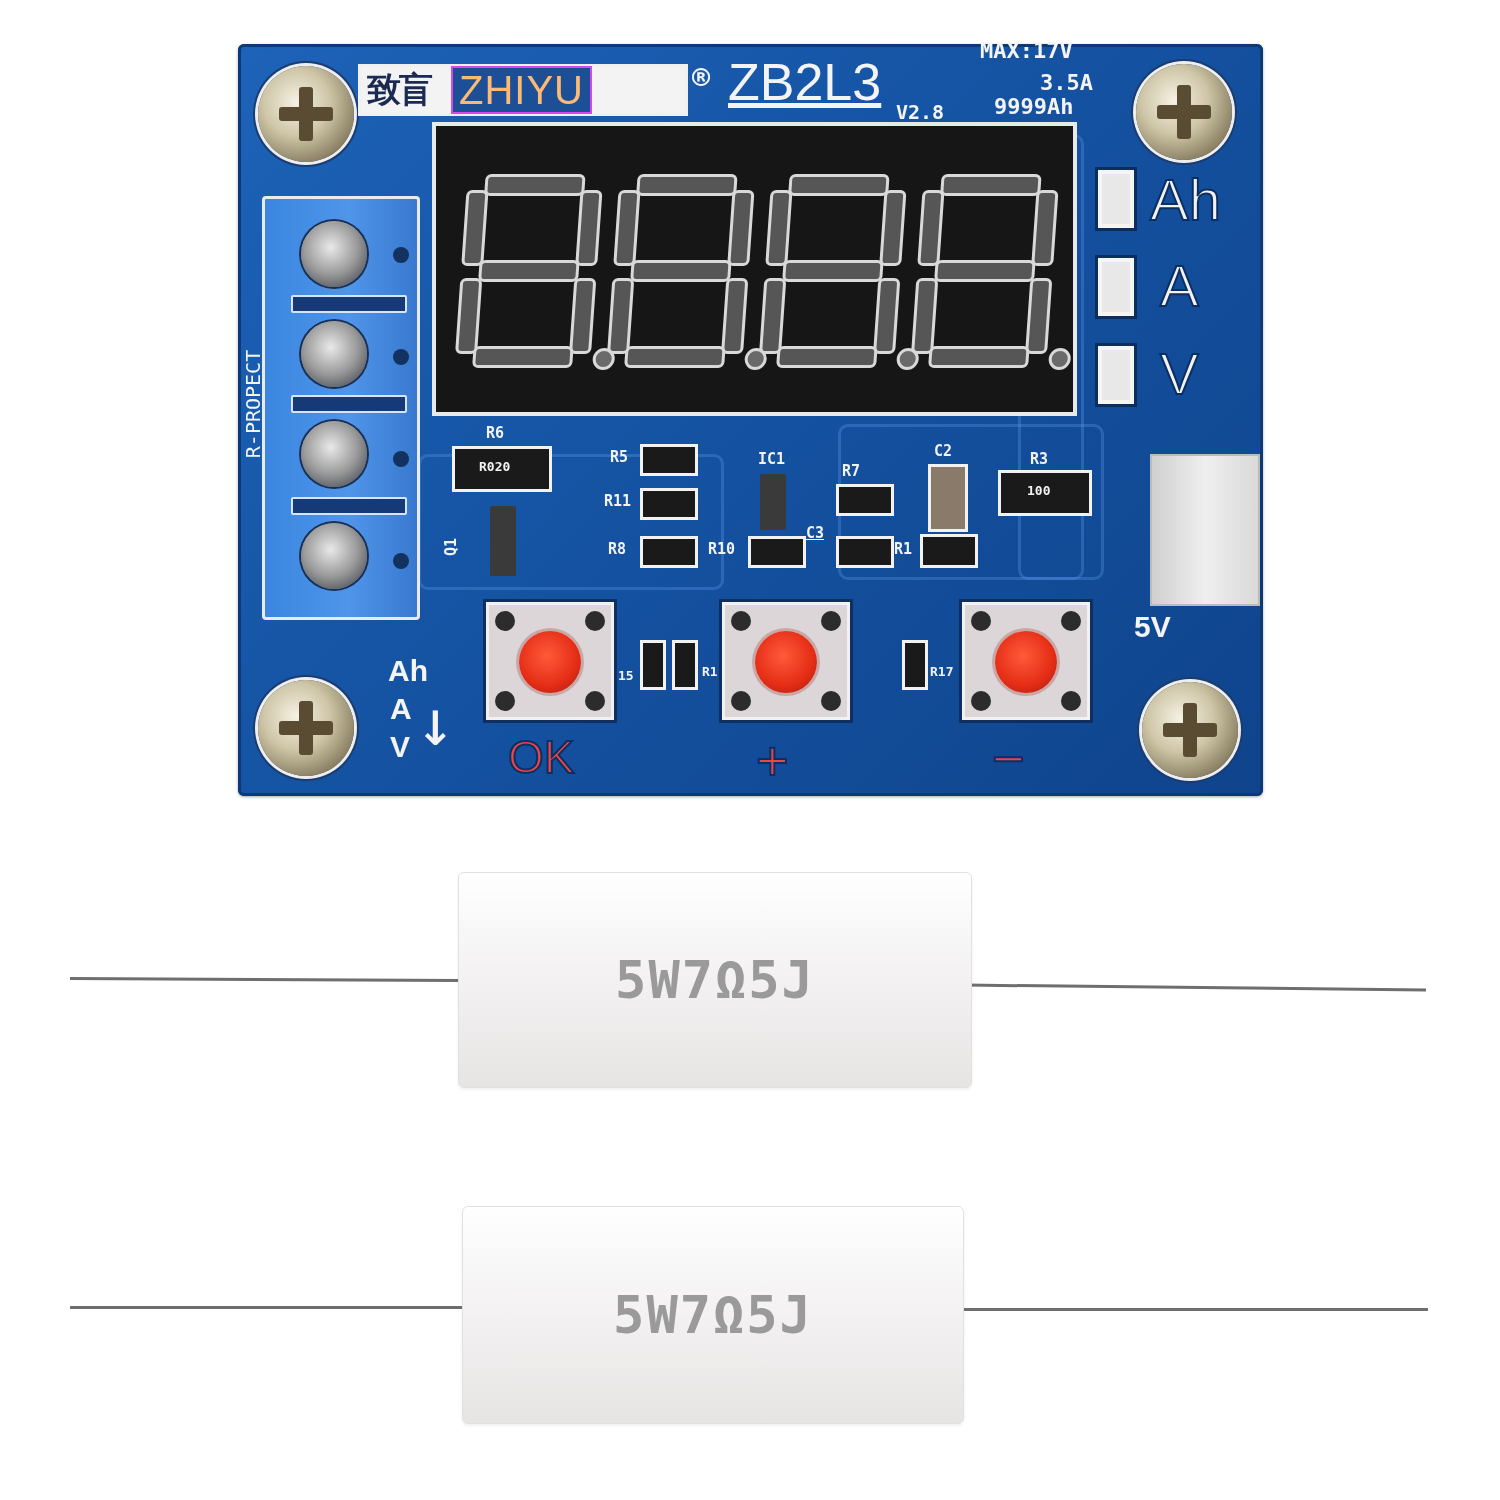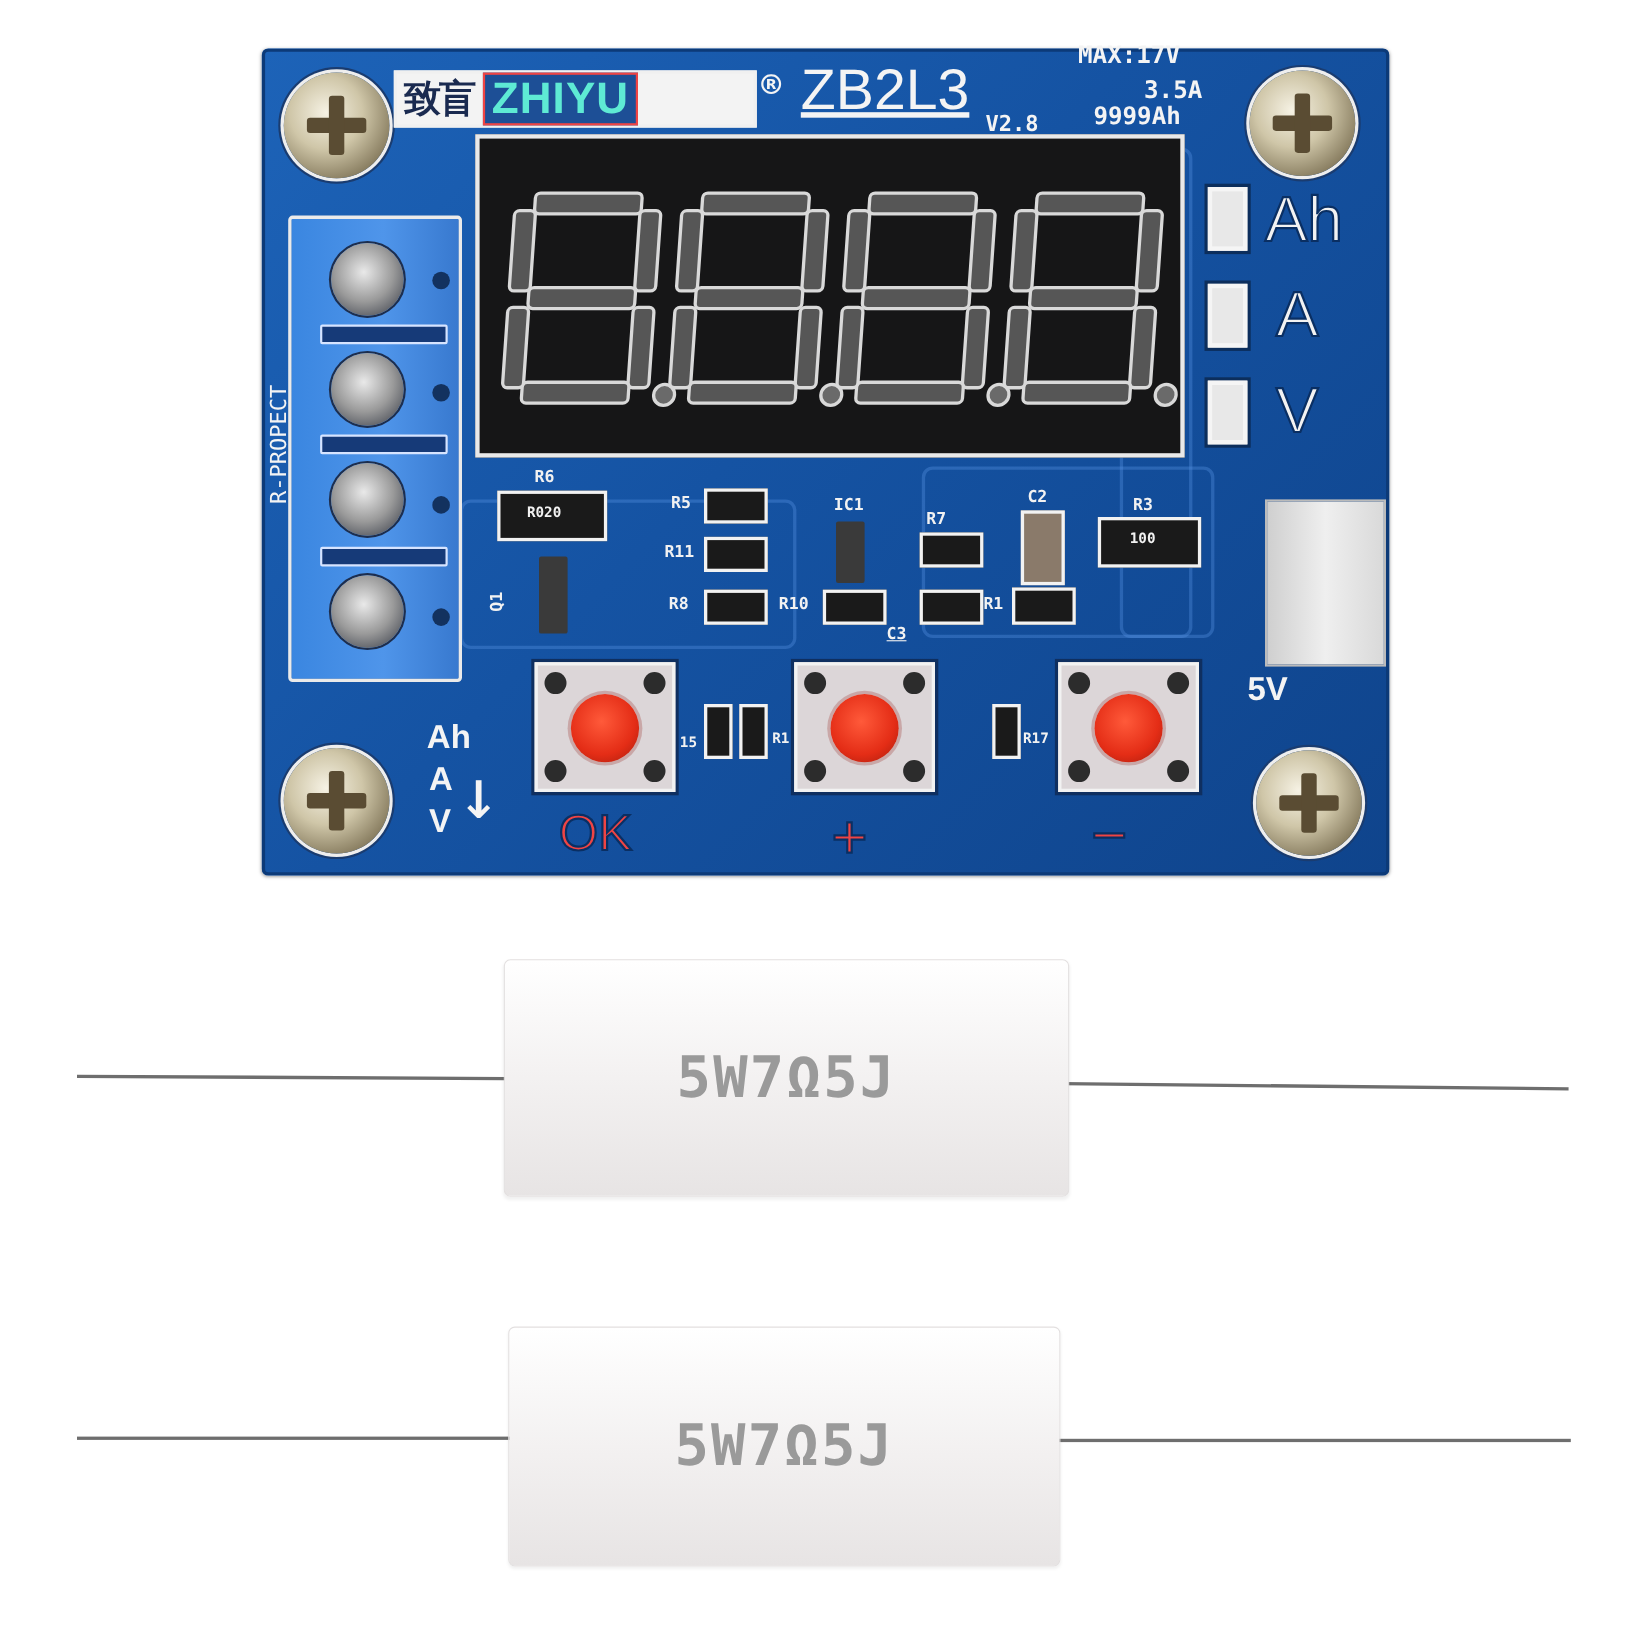--- a/index.html
+++ b/index.html
@@ -5,23 +5,23 @@
     html, body { margin: 0; padding: 0; background: #ffffff; }
     body { width: 1500px; height: 1500px; position: relative; overflow: hidden; font-family: "DejaVu Sans", sans-serif; }
     .abs { position: absolute; }
 
     
     .pcb { left: 238px; top: 44px; width: 1025px; height: 752px; background: linear-gradient(135deg, #1d63b8 0%, #1553a3 45%, #0f448c 100%); border-radius: 6px; box-shadow: inset 0 0 0 3px #0c3a78, 0 1px 3px rgba(0,0,0,.35); }
     .trace { position: absolute; border: 3px solid rgba(90,150,230,.35); border-radius: 10px; }
 
     .silk { color: #f4f4f4; font-family: "DejaVu Sans Mono", monospace; font-weight: bold; position: absolute; white-space: nowrap; }
 
-    .logo-box { left: 358px; top: 64px; width: 330px; height: 52px; border: 3px solid #f0f0f0; background: #f3f3f3; display: flex; align-items: center; gap: 8px; padding: 0 6px; box-sizing: border-box; }
+    .logo-box { left: 358px; top: 64px; width: 330px; height: 52px; border: 3px solid #f0f0f0; background: #f3f3f3; display: flex; align-items: center; gap: 20px; padding: 0 6px; box-sizing: border-box; }
     .logo-cn { color: #1a2a50; font-size: 34px; font-weight: bold; letter-spacing: -2px; font-family: "DejaVu Serif", serif; }
-    .logo-en { background: #1d4f96; color: #5eead4; font-size: 40px; font-weight: bold; padding: 0 6px; line-height: 44px; font-family: "Liberation Sans", sans-serif; letter-spacing: 1px; border: 2px solid #ef4444; }
+    .logo-en { background: #1d4f96; color: #fdba74; font-size: 40px; font-weight: normal; padding: 0 6px; line-height: 44px; font-family: "Liberation Sans", sans-serif; letter-spacing: 1px; border: 2px solid #d946ef; }
 
     .screw { width: 96px; height: 96px; border-radius: 50%; background: radial-gradient(circle at 40% 38%, #f6f2e4 0%, #cfc6a8 40%, #8a7f62 75%, #4d4534 100%); box-shadow: 0 0 0 3px #eee, 0 0 0 5px #1a3c70; }
     .screw::before, .screw::after { content: ""; position: absolute; left: 50%; top: 50%; background: #5a4c33; border-radius: 3px; }
     .screw::before { width: 54px; height: 14px; margin: -7px 0 0 -27px; }
     .screw::after { width: 14px; height: 54px; margin: -27px 0 0 -7px; }
 
     
     .display { left: 432px; top: 122px; width: 645px; height: 294px; background: #161617; border: 4px solid #e9e9e9; box-sizing: border-box; display: flex; justify-content: center; align-items: center; gap: 12px; }
     .digit { position: relative; width: 140px; height: 190px; transform: skewX(-4deg); }
     .seg { position: absolute; background: #565656; border: 3px solid #d9d9d9; box-sizing: border-box; border-radius: 6px; }
@@ -163,21 +163,21 @@
 <span class="smd-label" style="left:604px;top:492px;">R11</span>
 <div class="smd" style="left:640px;top:488px;width:52px;height:26px;"></div>
 <span class="smd-label" style="left:608px;top:540px;">R8</span>
 <div class="smd" style="left:640px;top:536px;width:52px;height:26px;"></div>
 <span class="smd-label" style="left:758px;top:450px;">IC1</span>
 <div class="chip" style="left:760px;top:474px;width:26px;height:56px;"></div>
 <span class="smd-label" style="left:842px;top:462px;">R7</span>
 <div class="smd" style="left:836px;top:484px;width:52px;height:26px;"></div>
 <span class="smd-label" style="left:708px;top:540px;">R10</span>
 <div class="smd" style="left:748px;top:536px;width:52px;height:26px;"></div>
-<span class="smd-label" style="left:806px;top:567px;text-decoration:underline;">C3</span>
+<span class="smd-label" style="left:806px;top:524px;text-decoration:underline;">C3</span>
 <div class="smd" style="left:836px;top:536px;width:52px;height:26px;"></div>
 <span class="smd-label" style="left:894px;top:540px;">R1</span>
 <div class="smd" style="left:920px;top:534px;width:52px;height:28px;"></div>
 <span class="smd-label" style="left:934px;top:442px;">C2</span>
 <div class="smd" style="left:928px;top:464px;width:34px;height:62px;background:#8a7a6a;"></div>
 <span class="smd-label" style="left:1030px;top:450px;">R3</span>
 <div class="smd" style="left:998px;top:470px;width:88px;height:40px;">
   <span class="smd-label" style="left:26px;top:10px;font-size:13px;">100</span>
 </div>
 <span class="smd-label" style="left:442px;top:538px;transform:rotate(-90deg);">Q1</span>

